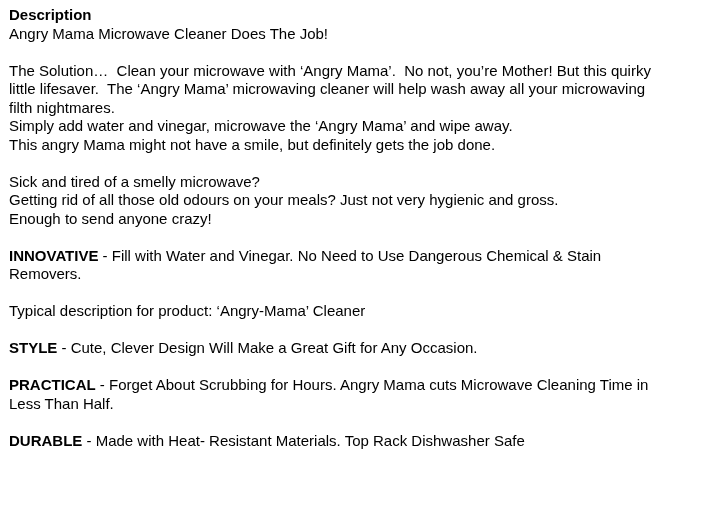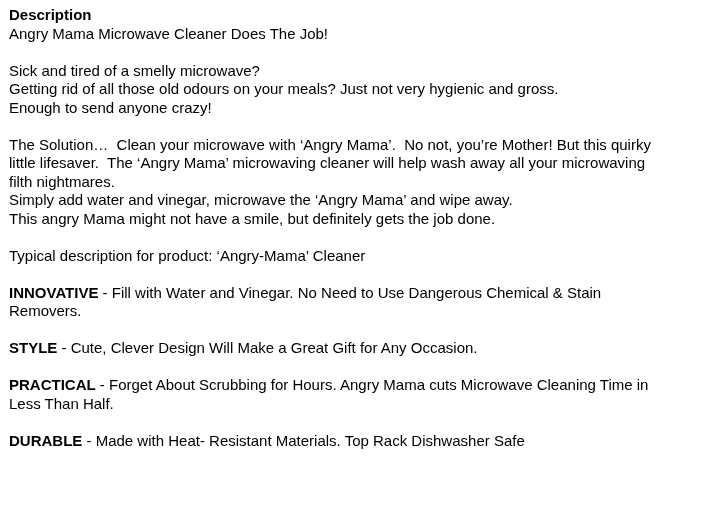--- a/index.html
+++ b/index.html
@@ -37,34 +37,34 @@
   }
 </style>
 </head>
 <body>
 
 <div class="page">
 
   <div class="para"><b class="lead">Description</b><span>
 Angry Mama Microwave Cleaner Does The Job!</span></div>
 
-  <div class="para"><span>Sick and tired of a smelly microwave?
-Getting rid of all those old odours on your meals? Just not very hygienic and gross.
-Enough to send anyone crazy!</span></div>
-
   <div class="para"><span>The Solution…  Clean your microwave with ‘Angry Mama’.  No not, you’re Mother! But this quirky
 little lifesaver.  The ‘Angry Mama’ microwaving cleaner will help wash away all your microwaving
 filth nightmares.
 Simply add water and vinegar, microwave the ‘Angry Mama’ and wipe away.
 This angry Mama might not have a smile, but definitely gets the job done.</span></div>
 
-  <div class="para"><span>Typical description for product: ‘Angry-Mama’ Cleaner</span></div>
+  <div class="para"><span>Sick and tired of a smelly microwave?
+Getting rid of all those old odours on your meals? Just not very hygienic and gross.
+Enough to send anyone crazy!</span></div>
 
   <div class="para"><b class="lead">INNOVATIVE</b><span> - Fill with Water and Vinegar. No Need to Use Dangerous Chemical &amp; Stain
 Removers.</span></div>
+
+  <div class="para"><span>Typical description for product: ‘Angry-Mama’ Cleaner</span></div>
 
 
   <div class="para"><b class="lead">STYLE</b><span> - Cute, Clever Design Will Make a Great Gift for Any Occasion.</span></div>
 
   <div class="para"><b class="lead">PRACTICAL</b><span> - Forget About Scrubbing for Hours. Angry Mama cuts Microwave Cleaning Time in
 Less Than Half.</span></div>
 
   <div class="para"><b class="lead">DURABLE</b><span> - Made with Heat- Resistant Materials. Top Rack Dishwasher Safe</span></div>
 
 </div>

